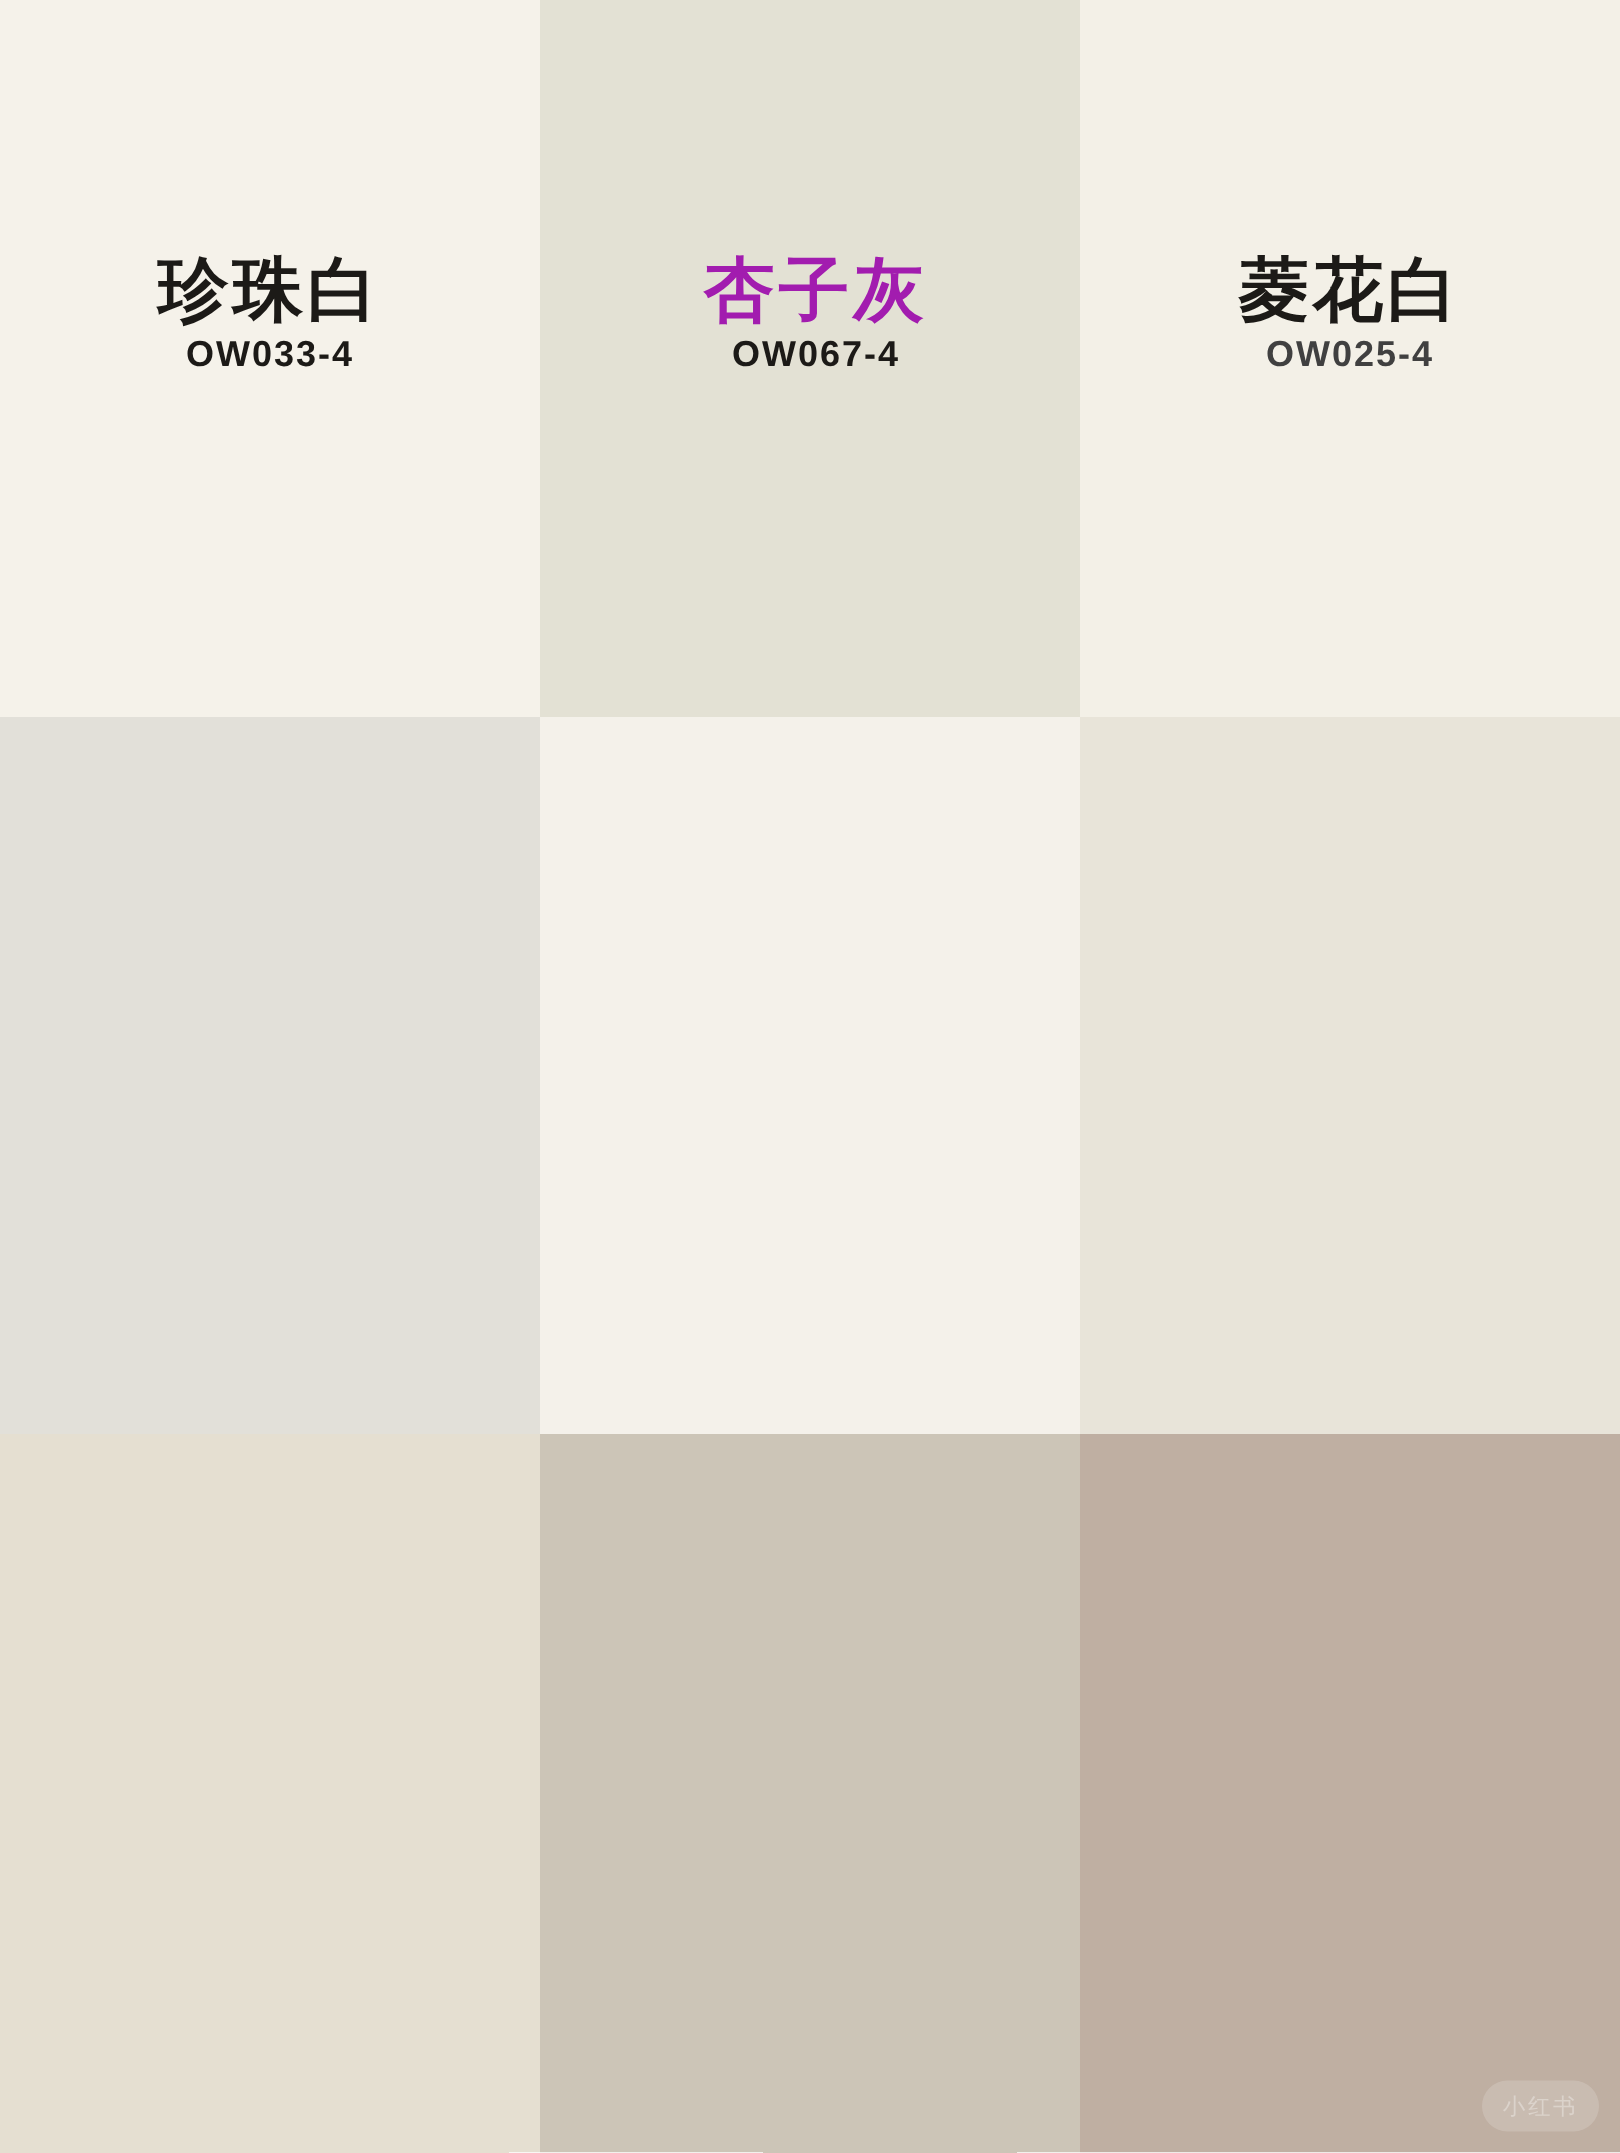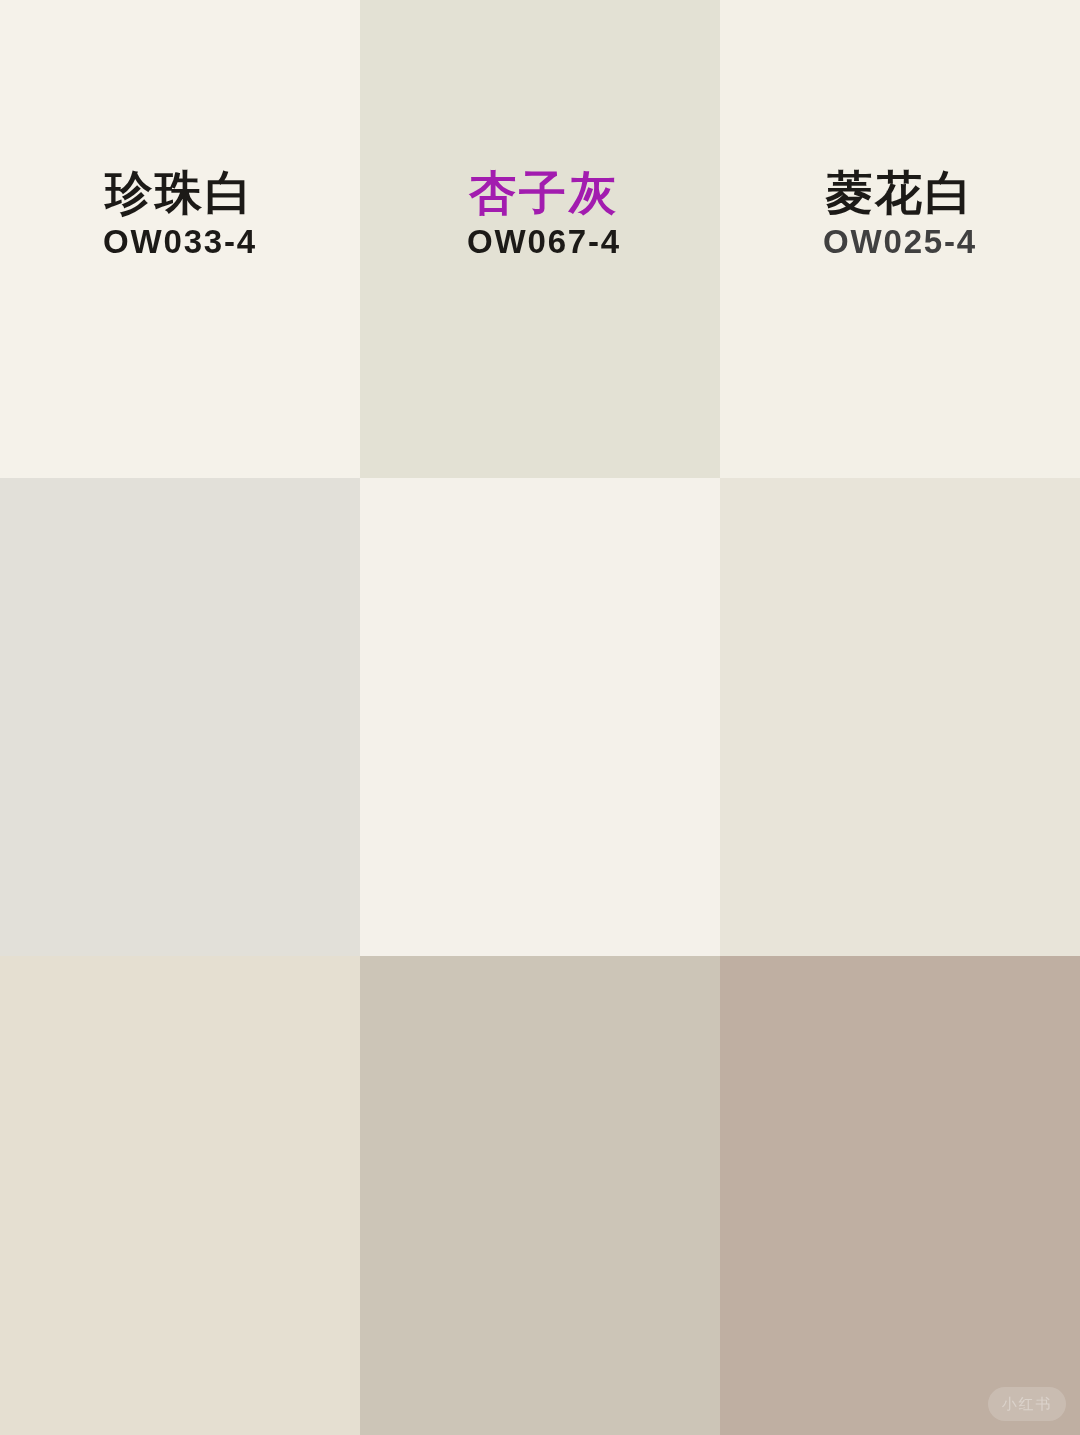--- a/index.html
+++ b/index.html
@@ -40,21 +40,21 @@
   .swatch-name {
     font-size: 47px;
     font-weight: 700;
     letter-spacing: 0.06em;
     color: #1c1a17;
     line-height: 1.06;
     white-space: nowrap;
   }
   .swatch-code {
     margin-top: 6px;
-    font-size: 33px;
+    font-size: 24px;
     font-weight: 700;
     letter-spacing: 0.055em;
     color: #1c1a17;
     line-height: 1.1;
     white-space: nowrap;
   }
 
   
   .pos-r1 .label-block { top: 168px; }
 

